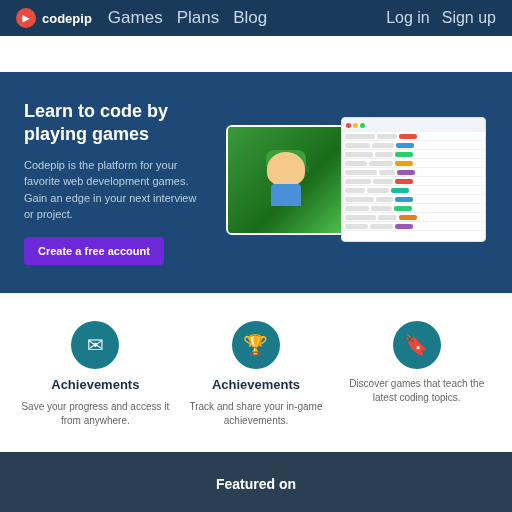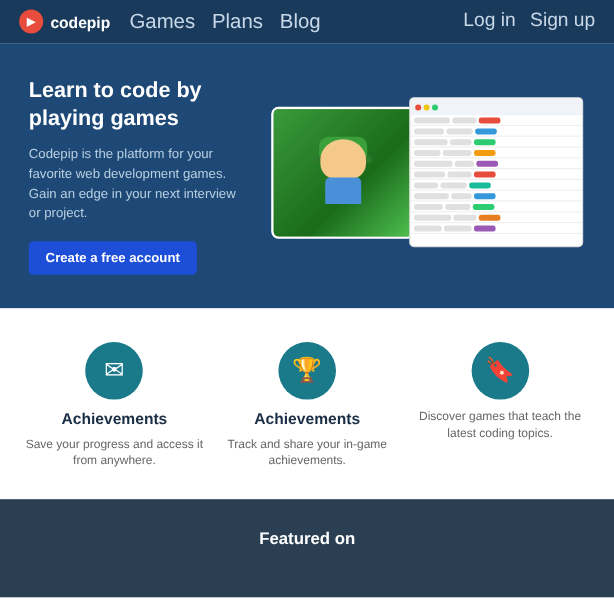--- a/index.html
+++ b/index.html
@@ -52,39 +52,40 @@
     }
 
     
     .hero {
       background: #1e4976;
       display: flex;
       padding: 28px 20px 28px 24px;
       gap: 16px;
       align-items: center;
       min-height: 170px;
+      margin-top: 36px;
     }
     .hero-text {
       flex: 0 0 180px;
       color: #fff;
     }
     .hero-text h1 {
       font-size: 18px;
       font-weight: 700;
       line-height: 1.3;
       margin-bottom: 10px;
     }
     .hero-text p {
       font-size: 11px;
       color: #b8cfe0;
       line-height: 1.5;
       margin-bottom: 14px;
     }
     .hero-btn {
-      background: #1d4ed8;
+      background: #6d28d9;
       color: #fff;
       border: none;
       padding: 8px 14px;
       border-radius: 4px;
       font-size: 11px;
       font-weight: 600;
       cursor: pointer;
     }
     .hero-img {
       flex: 1;

